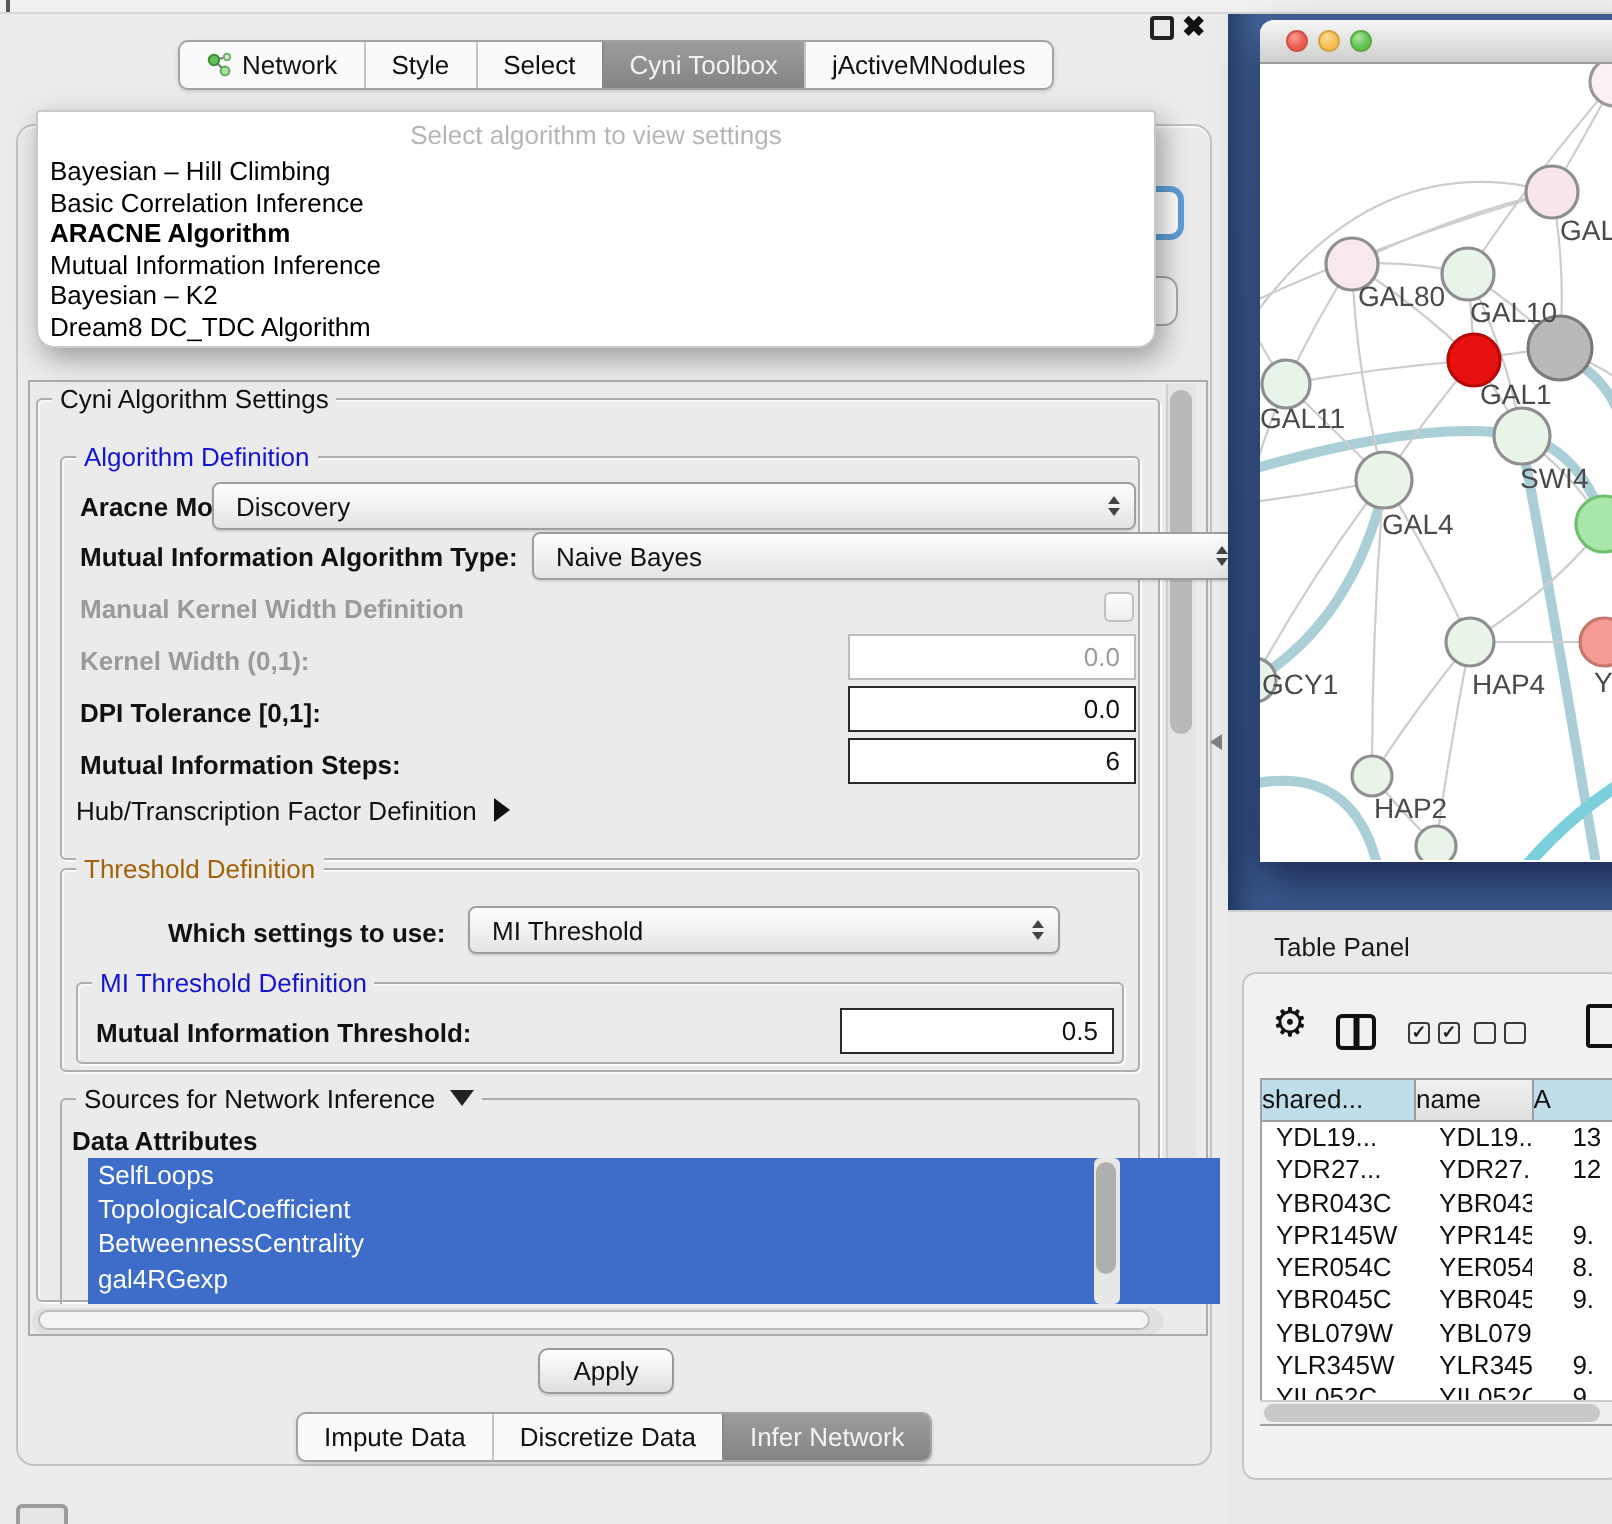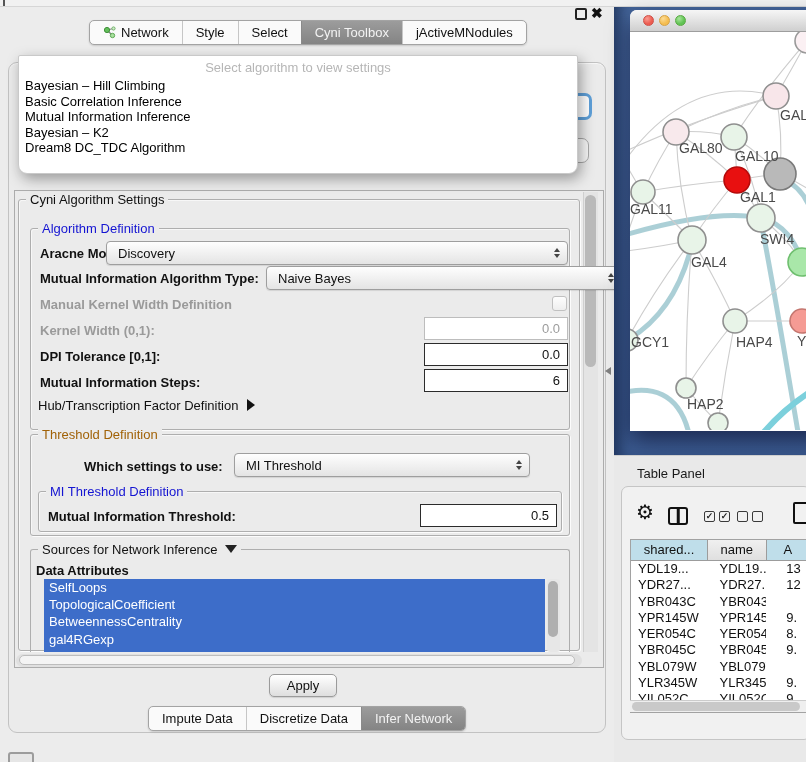--- a/index.html
+++ b/index.html
@@ -63,21 +63,21 @@
   
   .tfield{position:absolute;background:#FFF;border:1.5px solid #2B2B2B;font-size:13px;display:flex;align-items:center;justify-content:flex-end;padding-right:7px}
   .tfield.dis{border:1px solid #BDBDBD;color:#9C9C9C}
 
   .cbox{position:absolute;width:15px;height:15px;border:1px solid #C0C0C0;border-radius:3px;background:linear-gradient(#FDFDFD,#EEEEEE)}
 
   .tri-right{display:inline-block;width:0;height:0;border-top:6px solid transparent;border-bottom:6px solid transparent;border-left:8px solid #111;margin-left:9px;vertical-align:-1px}
   .tri-down{display:inline-block;width:0;height:0;border-left:6px solid transparent;border-right:6px solid transparent;border-top:8px solid #222;margin-left:7px;vertical-align:1px}
 
   
-  .attrlist{position:absolute;left:44px;top:579px;width:501px;height:73px;background:#FFF;overflow:hidden}
+  .attrlist{position:absolute;left:44px;top:579px;width:566px;height:73px;background:#FFF;overflow:hidden}
   .attr{height:17.2px;line-height:17.2px;background:#3D6DC9;color:#FFF;font-size:13px;padding-left:5px;white-space:nowrap}
   .attr-partial{height:8px}
   .list-vscroll{position:absolute;left:547px;top:579px;width:13px;height:73px;background:#E7E7E7;border-radius:3px}
   .list-vthumb{position:absolute;left:548px;top:581px;width:10px;height:56px;background:#AFAFAF;border-radius:5px}
 
   .apply-btn{position:absolute;left:269px;top:674px;width:68px;height:23px;border:1px solid #9B9B9B;border-radius:5px;
              background:linear-gradient(#FFFFFF,#DEDEDE);font-size:13px;text-align:center;line-height:21px;box-shadow:0 1px 1px rgba(0,0,0,.12)}
 
   .split-arrow{position:absolute;left:605px;top:367px;width:0;height:0;border-top:4px solid transparent;border-bottom:4px solid transparent;border-right:6px solid #808080}
   .collapsed-icon{position:absolute;left:8px;top:752px;width:26px;height:14px;border:2px solid #9C9C9C;border-radius:3px;background:#E6E6E6}
@@ -104,21 +104,21 @@
   .tp-title{position:absolute;left:637px;top:466px;font-size:13px;color:#1A1A1A}
   .tp-box{position:absolute;left:621px;top:486px;width:190px;height:254px;border:1px solid #C5C5C5;border-radius:7px;background:#F1F1F1}
   .gear{position:absolute;left:636px;top:502px;font-size:20px;color:#111;line-height:20px}
   .icon-split{position:absolute;left:668px;top:507px;width:20px;height:18px;border:2.5px solid #111;border-radius:3px}
   .icon-split::after{content:"";position:absolute;left:50%;top:0;bottom:0;width:2.5px;background:#111;transform:translateX(-50%)}
   .mini-cb{position:absolute;width:11px;height:11px;border:1.5px solid #3A3A3A;border-radius:2px;font-size:9px;line-height:9px;text-align:center;font-weight:bold;color:#222}
   .icon-page{position:absolute;left:793px;top:502px;width:18px;height:22px;border:2.5px solid #111;border-radius:2px;background:#F1F1F1}
 
   .tbl-wrap{position:absolute;left:630px;top:539px;width:180px;height:174px;background:#FFF;border:1px solid #A2A2A2;border-right:none}
   .thead{display:flex;height:21px;border-bottom:1px solid #9C9C9C}
-  .th{font-size:13px;line-height:20px;text-align:center;border-right:1px solid #9C9C9C;background:linear-gradient(#F0F0F0,#DFDFDF);overflow:hidden;white-space:nowrap}
+  .th{font-size:13px;line-height:20px;text-align:left;border-right:1px solid #9C9C9C;background:linear-gradient(#F0F0F0,#DFDFDF);overflow:hidden;white-space:nowrap}
   .th.hl{background:#BFDEEA}
   .c1{width:80px}.c2{width:61px}.c3{width:45px}
   .tbody{height:139px;overflow:hidden;background:#FFF}
   .tr{display:flex;height:16.3px}
   .td{font-size:13px;line-height:16.3px;white-space:nowrap;overflow:hidden}
   .td.c1{padding-left:7px}.td.c2{padding-left:12px}.td.c3{padding-left:20px}
   .tp-hscroll{position:absolute;left:630px;top:700px;width:176px;height:12px;background:#EFEFEF;border-top:1px solid #CCC}
   .tp-hthumb{position:absolute;left:632px;top:701.5px;width:168px;height:9px;background:#C9C9C9;border-radius:4.5px}
 </style>
 </head>
@@ -160,20 +160,21 @@
     </div>
 
   <div class="frag-blue"></div>
   <div class="frag-gray"></div>
 
   <div class="popup">
     <div class="dd-prompt">Select algorithm to view settings</div>
     <div>
         <div class="dd-item">Bayesian – Hill Climbing</div>
         <div class="dd-item">Basic Correlation Inference</div>
+        <div class="dd-item dd-bold">ARACNE Algorithm</div>
         <div class="dd-item">Mutual Information Inference</div>
         <div class="dd-item">Bayesian – K2</div>
         <div class="dd-item">Dream8 DC_TDC Algorithm</div>
       </div>
   </div>
 
   <div class="scrollpane"></div>
   <div class="vscroll"></div>
   <div class="vthumb"></div>
   <div class="hscroll"></div>

